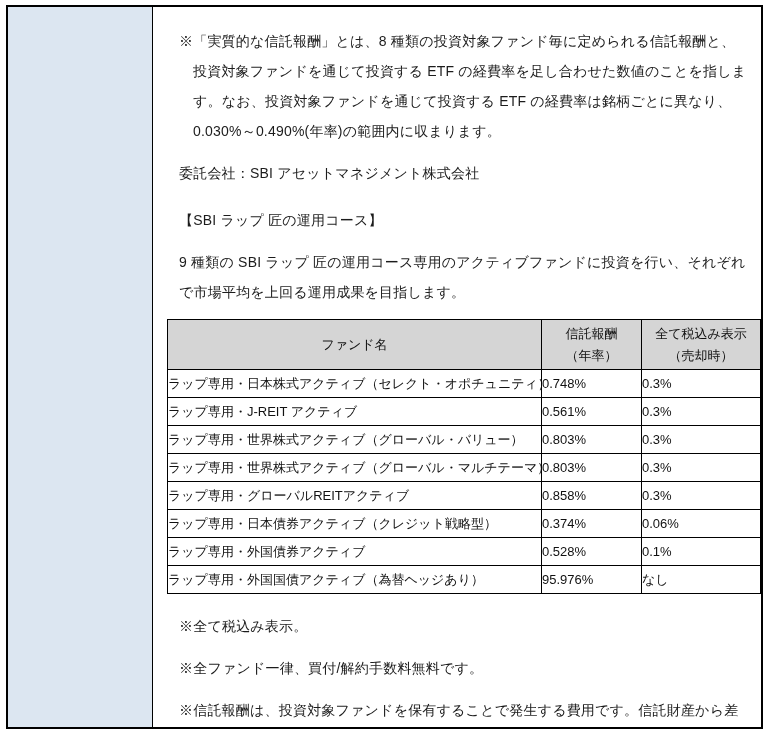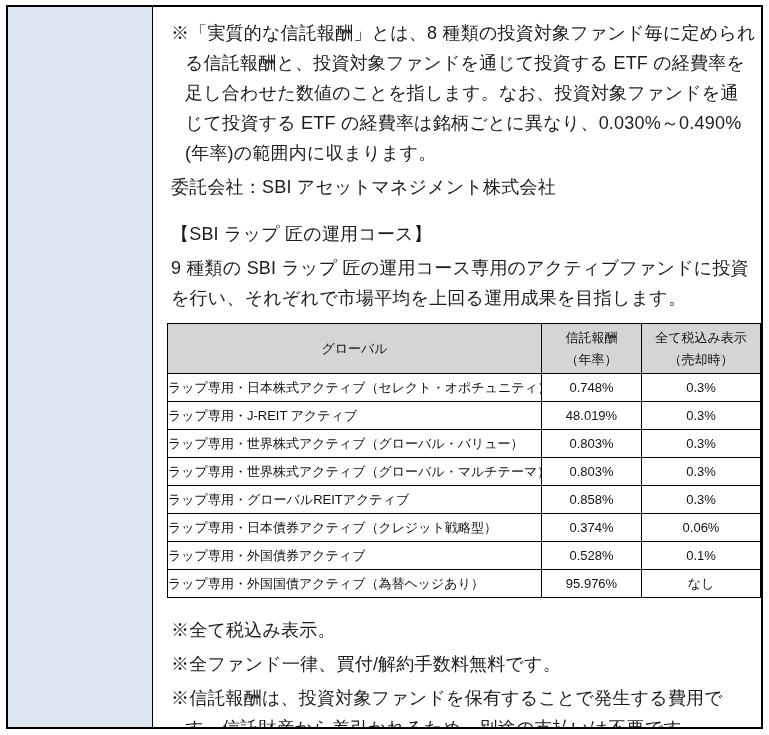--- a/index.html
+++ b/index.html
@@ -28,23 +28,23 @@
   .left-cell {
     width: 145px; min-width: 145px;
     background: var(--left_panel_bg);
     border-right: 1px solid var(--border_color);
   }
   .content {
     flex: 1;
     padding: 7px 6px 0 14px;
   }
   .para {
-    font-size: 18px;
+    font-size: 14px;
     line-height: 30px;
-    margin: 4px;
+    margin: 12px;
     letter-spacing: 0.2px;
   }
   .hang {
     padding-left: 14px;
     text-indent: -14px;
   }
   .bold { font-weight: normal; }
   .heading { margin-top: 17px; }
   .fee-table {
     border-collapse: collapse;
@@ -72,21 +72,21 @@
   .fee-table td {
     height: 28px;
     vertical-align: middle;
   }
   .cell-name {
     text-align: left;
     padding: 0 6px;
     white-space: nowrap;
     overflow: hidden;
   }
-  .cell-num { text-align: center; }
+  .cell-num { }
   .notes { margin-top: 17px; }
   .trustee-bottom { margin-top: 1px; }
 </style>
 </head>
 <body>
 
 <div class="frame">
   <div class="left-cell"></div>
   <div class="content">
 
@@ -100,41 +100,41 @@
 
     <table class="fee-table">
       <colgroup>
         <col class="col-name">
           <col class="col-fee">
           <col class="col-ret">
       </colgroup>
       <thead>
         <tr>
           <th>
-            <div class="th-line">グローバル</div>
+            <div class="th-line">ファンド名</div>
           </th>
           <th>
             <div class="th-line">信託報酬</div>
             <div class="th-line">（年率）</div>
           </th>
           <th>
             <div class="th-line">全て税込み表示</div>
             <div class="th-line">（売却時）</div>
           </th>
         </tr>
       </thead>
       <tbody>
         <tr>
           <td class="cell-name">ラップ専用・日本株式アクティブ（セレクト・オポチュニティ）</td>
           <td class="cell-num">0.748%</td>
           <td class="cell-num">0.3%</td>
         </tr>
         <tr>
           <td class="cell-name">ラップ専用・J-REIT アクティブ</td>
-          <td class="cell-num">48.019%</td>
+          <td class="cell-num">0.561%</td>
           <td class="cell-num">0.3%</td>
         </tr>
         <tr>
           <td class="cell-name">ラップ専用・世界株式アクティブ（グローバル・バリュー）</td>
           <td class="cell-num">0.803%</td>
           <td class="cell-num">0.3%</td>
         </tr>
         <tr>
           <td class="cell-name">ラップ専用・世界株式アクティブ（グローバル・マルチテーマ）</td>
           <td class="cell-num">0.803%</td>

